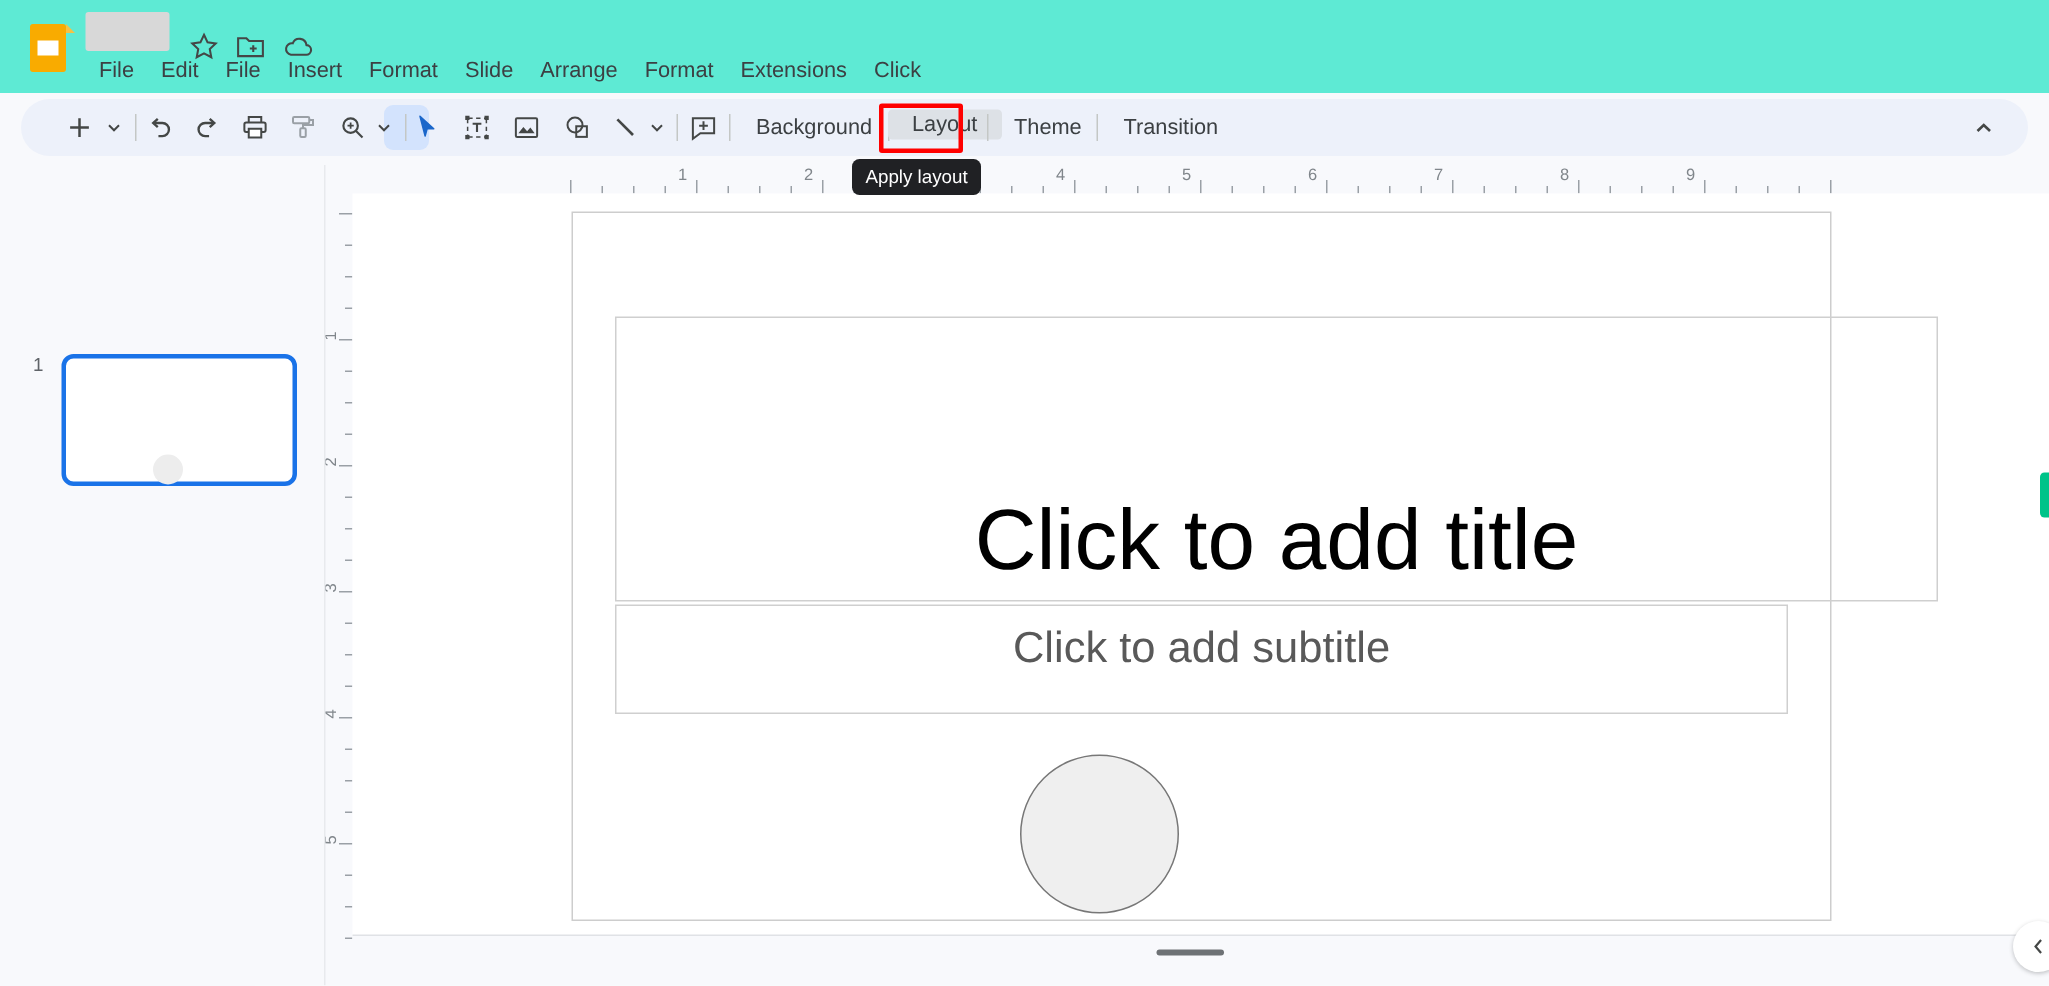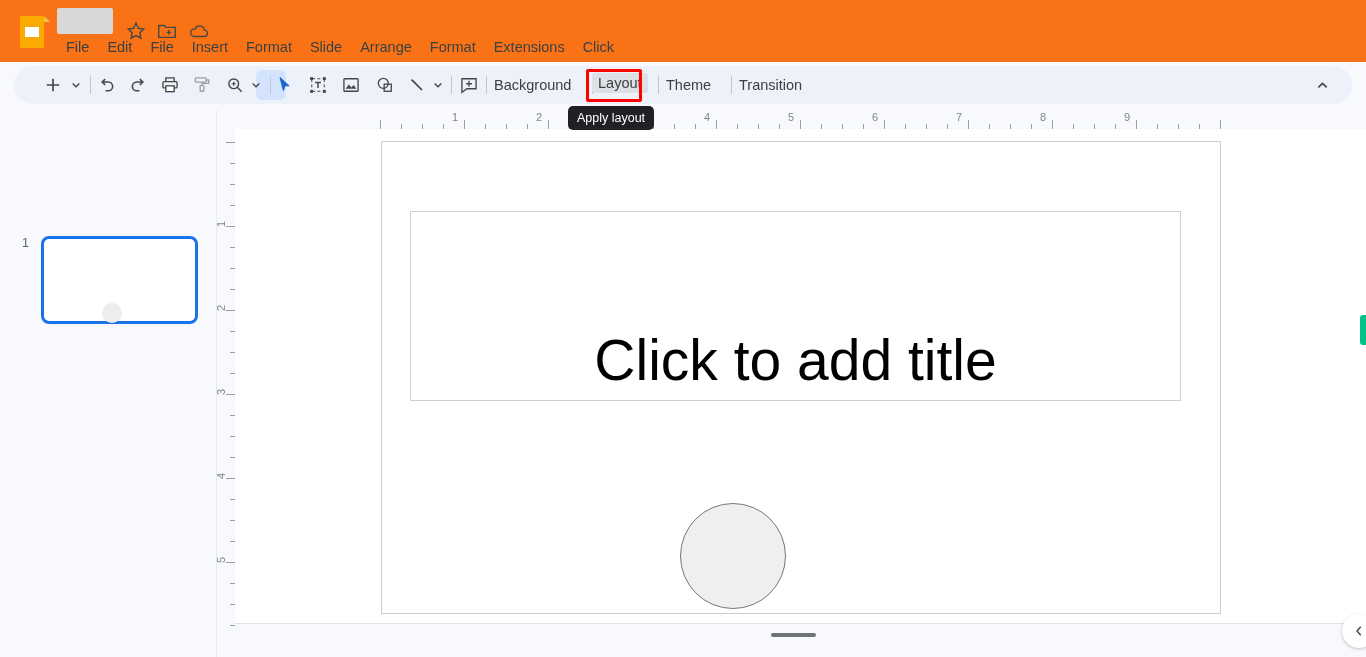--- a/index.html
+++ b/index.html
@@ -5,40 +5,40 @@
   * { box-sizing: border-box; margin: 0; padding: 0; }
   html, body {
     width: 1366px; height: 657px;
     font-family: "Liberation Sans", sans-serif;
     background: #F8F9FC;
     overflow: hidden;
   }
   #app { position: relative; width: 1366px; height: 657px; background: #F8F9FC; }
 
   
-  .topbar { position: absolute; left: 0; top: 0; width: 1366px; height: 62px; background: #f97316; }
+  .topbar { position: absolute; left: 0; top: 0; width: 1366px; height: 62px; background: #5eead4; }
   .app-logo { position: absolute; left: 20px; top: 16px; width: 30px; height: 32px; }
   .doc-title-redact { position: absolute; left: 57px; top: 8px; width: 56px; height: 26px;
       background: #D8D8D8; border-radius: 2px; }
   .ticon { position: absolute; width: 22px; height: 22px; cursor: pointer; }
   .menubar { position: absolute; left: 57px; top: 36px; height: 22px; display: flex; gap: 0px; }
   .menu-item { font-size: 14.5px; color: #3C4043; padding: 0 9px; line-height: 22px; cursor: pointer;
       border-radius: 4px; white-space: nowrap; }
 
   .hdr-right { position: absolute; right: 0; top: 0; height: 62px; }
 
   
   .toolbar { position: absolute; left: 14px; top: 66px; width: 1338px; height: 38px;
       background: #EDF1FA; border-radius: 19px; }
   .tb-btn { position: absolute; top: 7px; width: 24px; height: 24px; cursor: pointer;
       display: flex; align-items: center; justify-content: center; }
   .tb-sep { position: absolute; top: 10px; width: 1px; height: 18px; background: #C4C7C5; }
   .tb-sel { position: absolute; top: 4px; width: 30px; height: 30px; border-radius: 6px; background: #D3E3FD; }
   .tb-text { position: absolute; top: 9px; font-size: 14.5px; color: #3C4043; cursor: pointer;
-      padding: 2px 6px; border-radius: 3px; }
+      padding: 2px 16px; border-radius: 3px; }
   .tb-text.hovered { background: #DDE1E6; top: 7px; }
 
   .red-highlight { position: absolute; left: 586px; top: 69px; width: 56px; height: 33px;
       border: 3px solid #FF0000; border-radius: 2px; pointer-events: none; z-index: 40; }
   .tooltip { position: absolute; left: 568px; top: 106px; background: #202124; color: #FFFFFF;
       font-size: 12.5px; padding: 5px 9px; border-radius: 5px; z-index: 41; white-space: nowrap; }
 
   
   .ruler-h { position: absolute; left: 235px; top: 110px; width: 1131px; height: 19px;
       background: #F8F9FC; overflow: hidden; }
@@ -56,21 +56,21 @@
   .thumb-circle { position: absolute; left: 58px; top: 64px; width: 20px; height: 20px;
       background: #EDEDED; border-radius: 50%; }
 
   .panel-divider { position: absolute; left: 216px; top: 110px; width: 1px; height: 547px; background: #E8EAED; }
 
   
   .canvas-area { position: absolute; left: 235px; top: 129px; width: 1131px; height: 495px; background: #FFFFFF; }
   .slide { position: absolute; left: 381px; top: 141px; width: 840px; height: 473px;
       background: #FFFFFF; border: 1px solid #CDCDCD; }
   .ph { position: absolute; border: 1px solid #CFCFCF; background: transparent; cursor: text; }
-  .ph-title { left: 410px; top: 211px; width: 771px; height: 190px;
+  .ph-title { left: 410px; top: 211px; width: 882px; height: 190px;
       display: flex; align-items: flex-end; justify-content: center; }
   .ph-title span { font-size: 57px; color: #000000; line-height: 1.1; padding-bottom: 8px;
       font-family: "Liberation Sans", sans-serif; }
   .ph-sub { left: 410px; top: 403px; width: 782px; height: 73px;
       display: flex; align-items: flex-start; justify-content: center; }
   .ph-sub span { font-size: 29px; color: #595959; padding-top: 12px; }
   .slide-circle { position: absolute; left: 680px; top: 503px; width: 106px; height: 106px;
       background: #EFEFEF; border: 1px solid #777777; border-radius: 50%; cursor: pointer; }
 
   .bottom-strip { position: absolute; left: 235px; top: 624px; width: 1131px; height: 33px; background: #F8F9FC; }
@@ -351,20 +351,23 @@
 
   <div class="canvas-area">
     <div class="scroll-v"></div>
   </div>
 
   <div class="slide"></div>
 
   <div class="ph ph-title">
     <span>Click to add title</span>
   </div>
+  <div class="ph ph-sub">
+    <span>Click to add subtitle</span>
+  </div>
   <div class="slide-circle"></div>
 
   <div class="canvas-divider"></div>
   <div class="bottom-strip"></div>
   <div class="drag-handle"></div>
 
   <div class="green-tab"></div>
   <div class="collapse-fab">
     <svg viewBox="0 0 14 14" style="width:12px;height:12px;">
       <path d="M9 2l-4.3 5L9 12" fill="none" stroke="#444746" stroke-width="1.7"></path>

